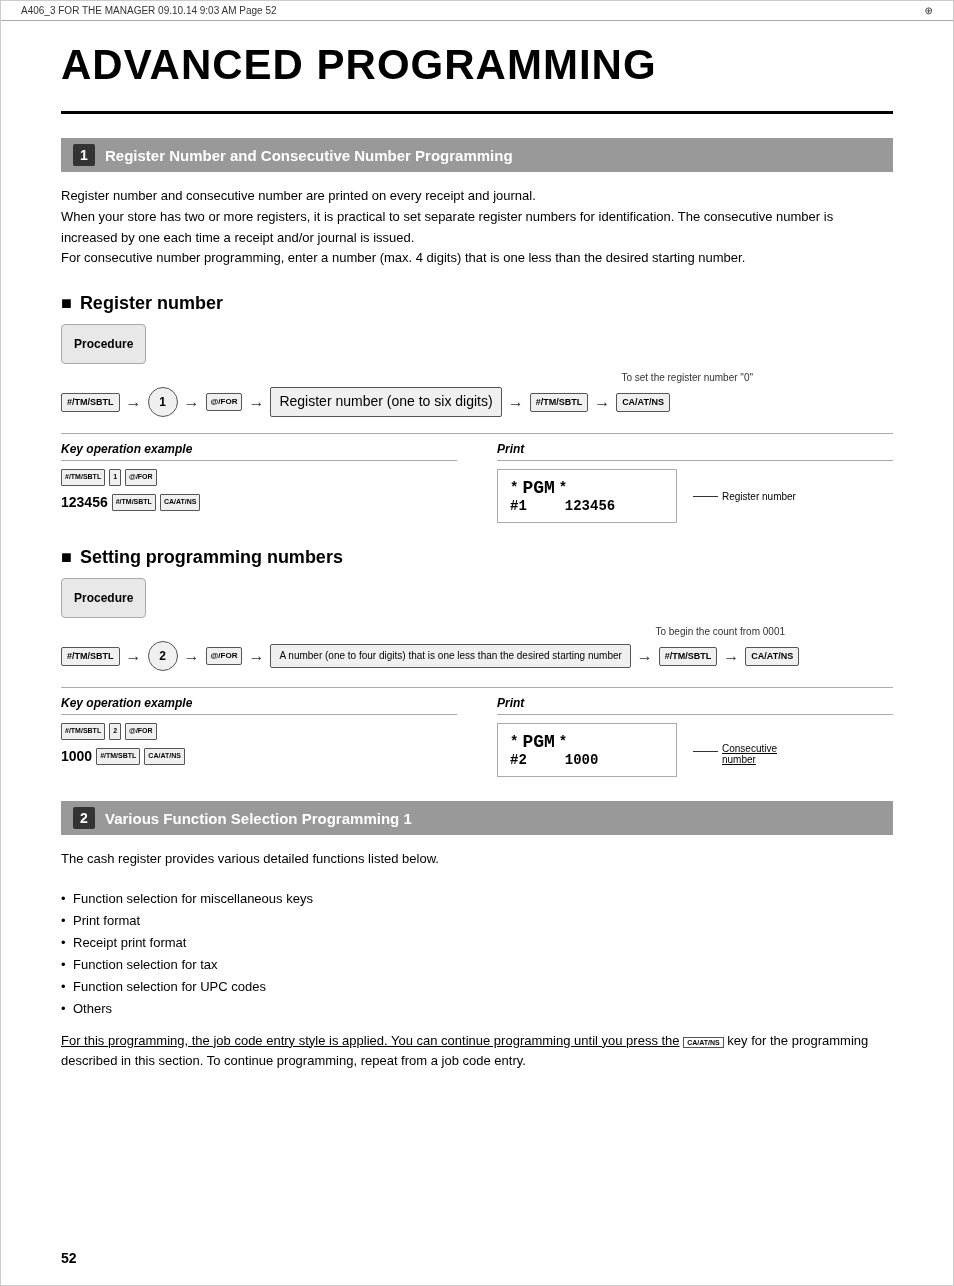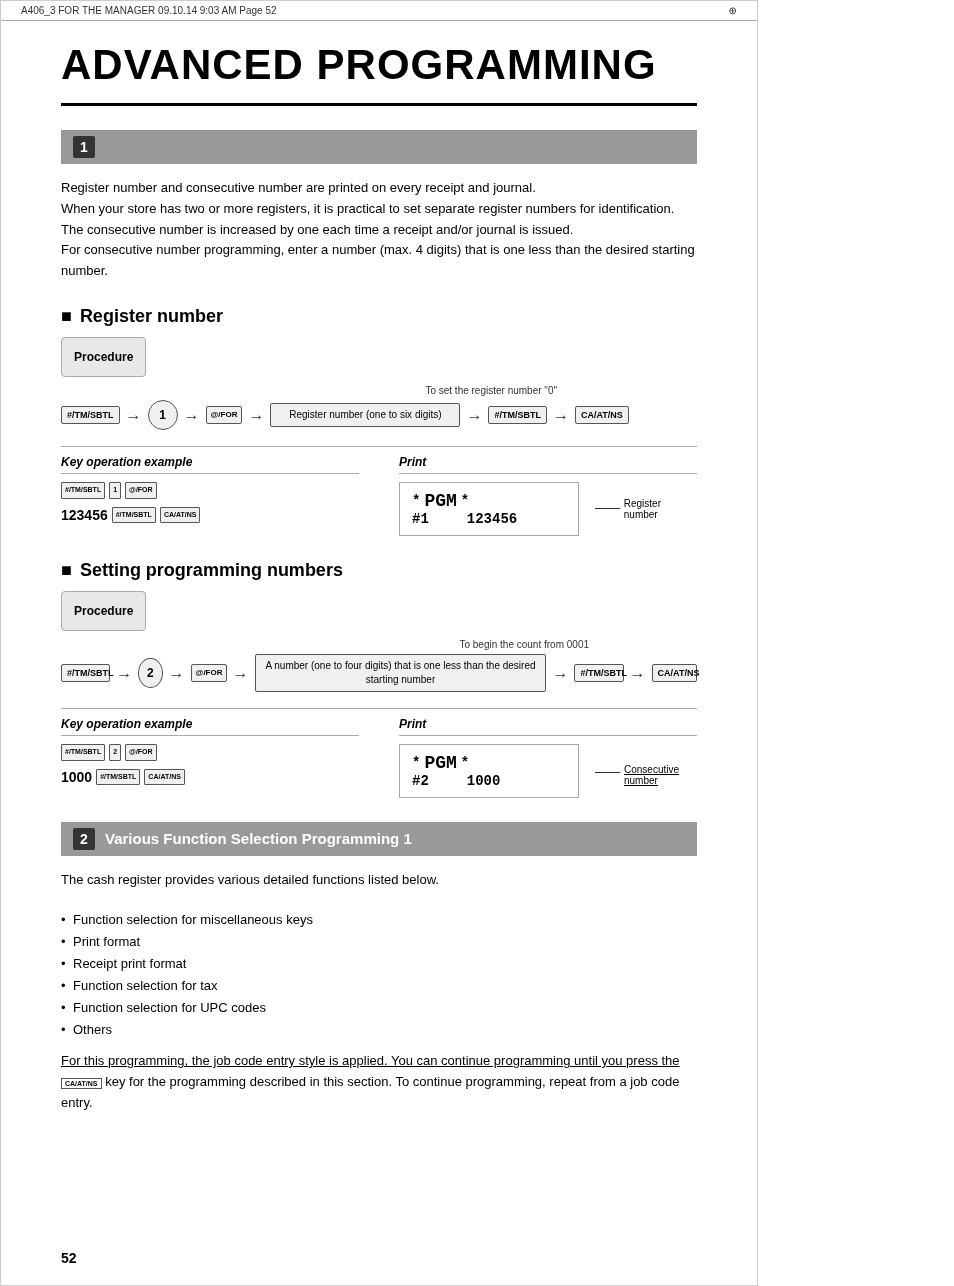--- a/index.html
+++ b/index.html
@@ -7,21 +7,21 @@
       background: #fff;
       font-family: Arial, sans-serif;
       font-size: 13px;
       color: #000;
       width: 954px;
       min-height: 1286px;
       position: relative;
     }
 
     .page-wrapper {
-      width: 758px;
+      width: 954px;
       min-height: 1286px;
       background: #fff;
       padding: 0;
       position: relative;
       border: 1px solid #ccc;
     }
 
     
     .header-bar {
       border-bottom: 1px solid #aaa;
@@ -35,21 +35,21 @@
 
     .main-content {
       padding: 20px 60px 40px 60px;
     }
 
     
     .page-title {
       font-size: 42px;
       font-weight: 900;
       border-bottom: 3px solid #000;
-      padding-bottom: 14px;
+      padding-bottom: 22px;
       margin-bottom: 24px;
       letter-spacing: 1px;
     }
 
     
     .section-header {
       background: #999;
       color: #fff;
       padding: 6px 12px;
       margin-bottom: 14px;
@@ -156,21 +156,21 @@
       font-weight: bold;
       padding: 3px 4px;
       min-width: 36px;
       text-align: center;
       line-height: 1.2;
       border-radius: 2px;
     }
     .key-box-long {
       border: 1.5px solid #555;
       background: #f0f0f0;
-      font-size: 10px;
+      font-size: 14px;
       padding: 4px 8px;
       min-width: 190px;
       text-align: center;
       line-height: 1.4;
       border-radius: 2px;
     }
 
     .arrow {
       font-size: 16px;
       color: #333;
@@ -294,20 +294,21 @@
     <span>A406_3 FOR THE MANAGER  09.10.14 9:03 AM  Page 52</span>
     <span>⊕</span>
   </div>
 
   <div class="main-content">
 
     <h1 class="page-title">ADVANCED PROGRAMMING</h1>
 
     <div class="section-header">
       <span class="section-num">1</span>
+      <span class="section-title">Register Number and Consecutive Number Programming</span>
     </div>
 
     <div class="intro-text">
       <p>Register number and consecutive number are printed on every receipt and journal.</p>
       <p>When your store has two or more registers, it is practical to set separate register numbers for identification.  The consecutive number is increased by one each time a receipt and/or journal is issued.</p>
       <p>For consecutive number programming, enter a number (max. 4 digits) that is one less than the desired starting number.</p>
     </div>
 
     <div class="subsection-gap">
       <div class="subsection-title">

